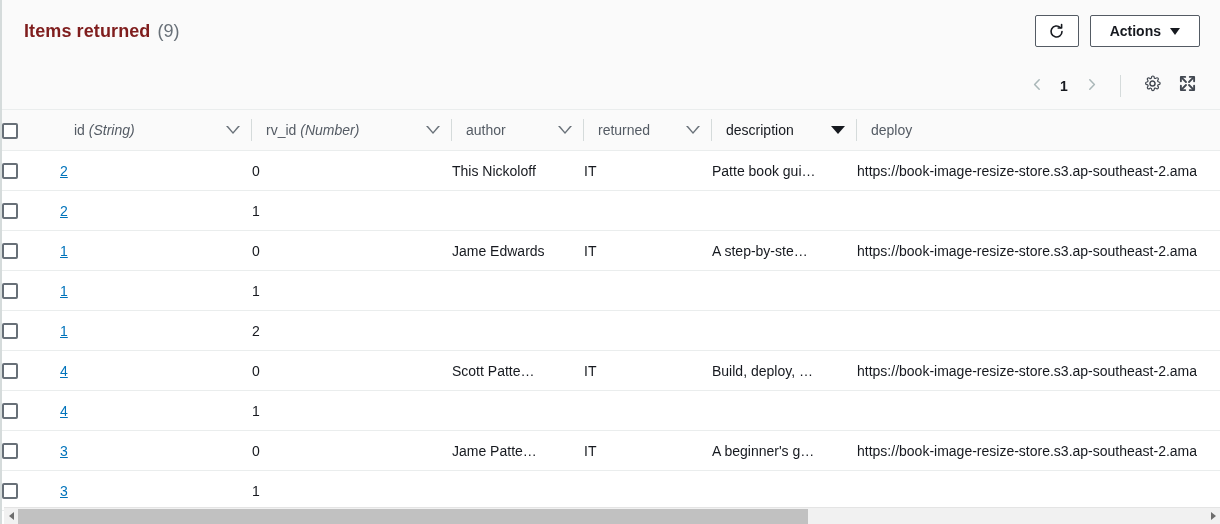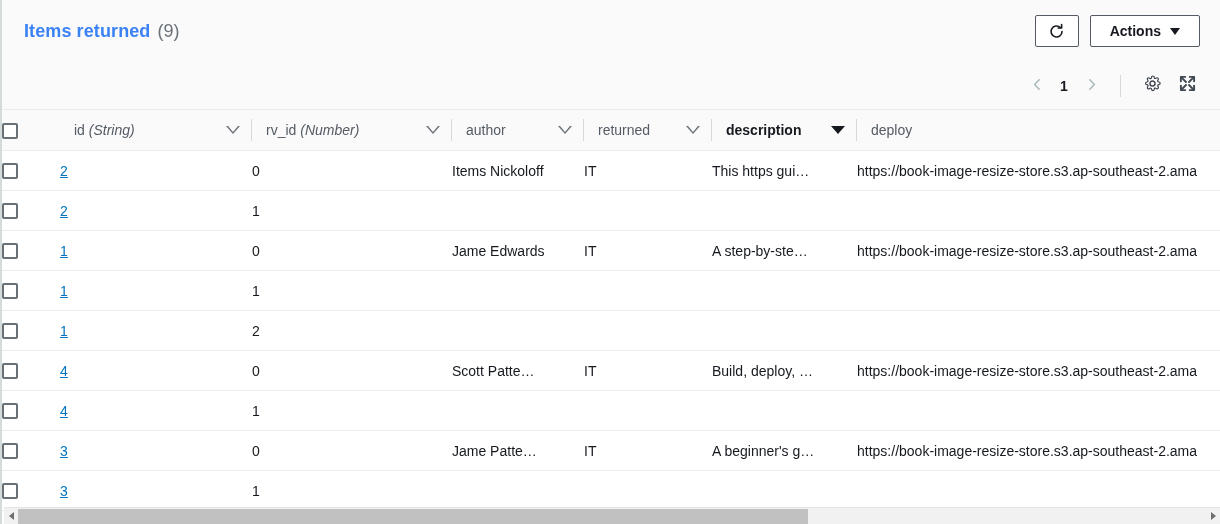--- a/index.html
+++ b/index.html
@@ -36,21 +36,21 @@
     background: #fafafa;
   }
   .header-left {
     display: flex;
     align-items: baseline;
     gap: 7px;
   }
   .title {
     font-size: 18px;
     font-weight: bold;
-    color: #3b82f6;
+    color: #7f1d1d;
     letter-spacing: 0.1px;
   }
   .counter {
     font-size: 18px;
     font-weight: normal;
     color: #687078;
   }
 
   .header-right {
     display: flex;
@@ -176,21 +176,21 @@
   .th-label {
     font-size: 14px;
     color: #545b64;
     white-space: nowrap;
   }
   .th-label em {
     font-style: italic;
   }
   th.sorted .th-label {
     color: #16191f;
-    font-weight: bold;
+    font-weight: normal;
   }
   .sort-tri {
     width: 14px;
     height: 14px;
     flex: none;
     margin-left: 10px;
     position: relative;
   }
   .sort-tri::after {
     content: "";
@@ -460,23 +460,23 @@
               <span class="th-label">deploy</span>
             </div>
           </th>
         </tr>
       </thead>
       <tbody>
           <tr>
             <td class="cb-cell"><span class="checkbox"></span></td>
             <td><span class="id-link">2</span></td>
             <td>0</td>
-            <td>Items Nickoloff</td>
+            <td>This Nickoloff</td>
             <td>IT</td>
-            <td>This https gui…</td>
+            <td>Patte book gui…</td>
             <td class="url-cell">https://book-image-resize-store.s3.ap-southeast-2.ama</td>
           </tr>
           <tr>
             <td class="cb-cell"><span class="checkbox"></span></td>
             <td><span class="id-link">2</span></td>
             <td>1</td>
             <td></td>
             <td></td>
             <td></td>
             <td class="url-cell"></td>

